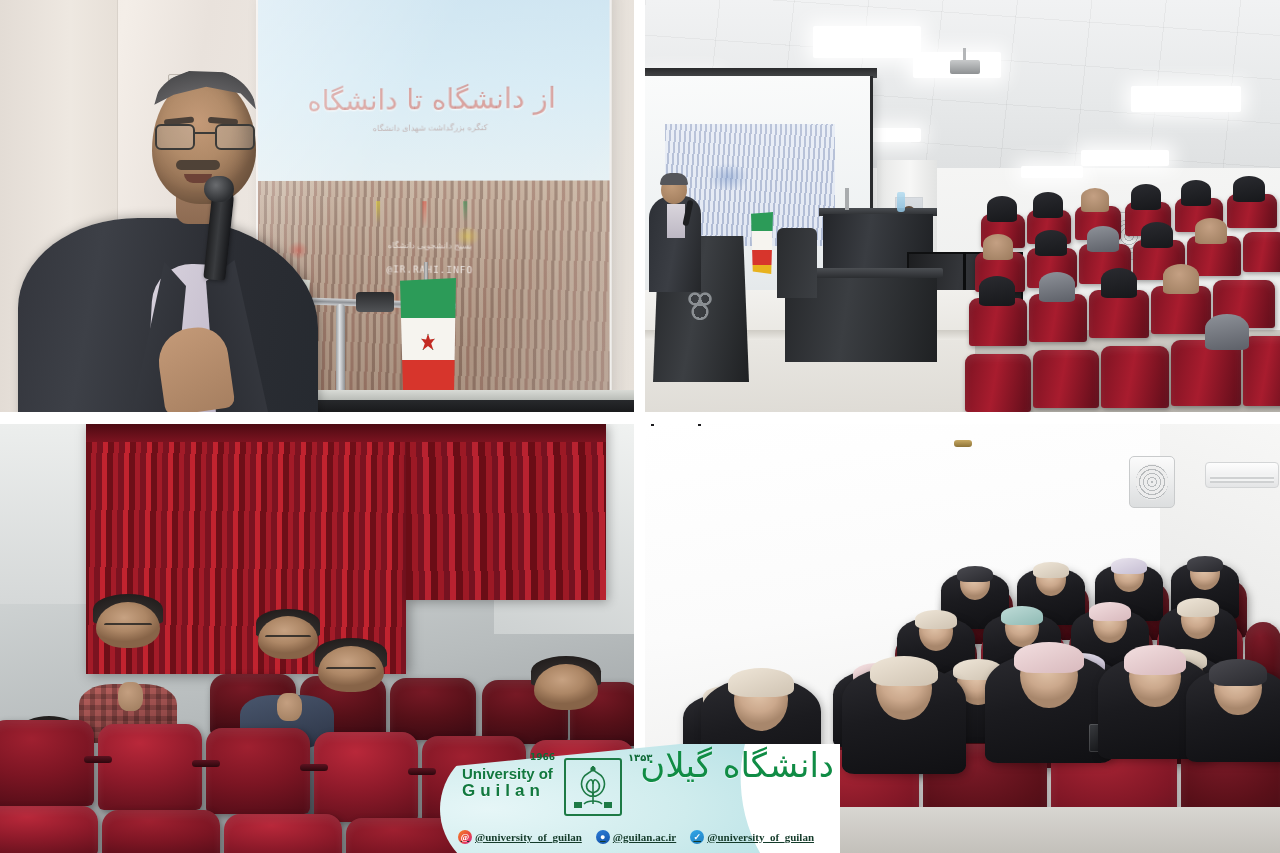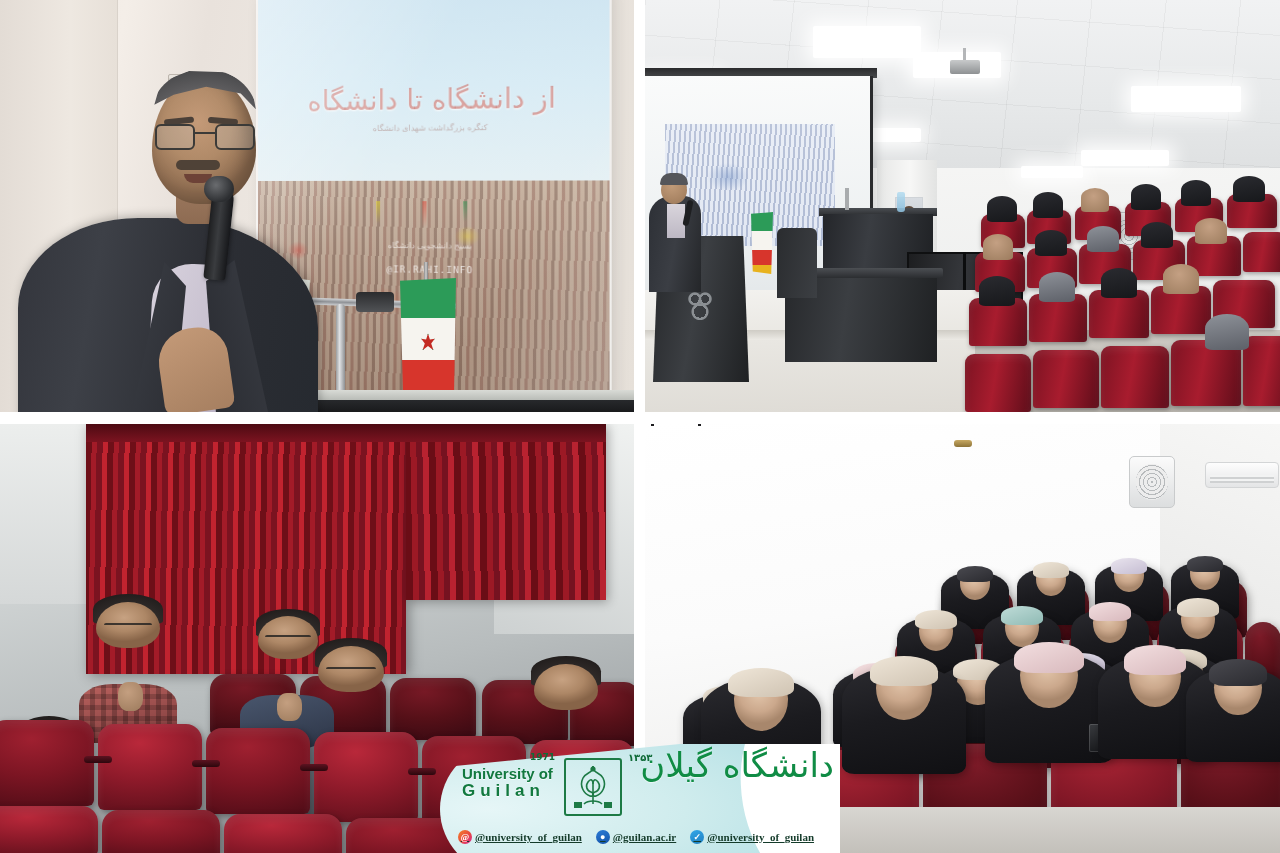--- a/index.html
+++ b/index.html
@@ -1074,21 +1074,21 @@
     </div>
 
     <div class="layer floor"></div>
   </div>
 
   <div id="banner-shape">
     <div id="banner-bg"></div>
     <div id="banner-bg-curve"></div>
 
     <div id="banner-content">
-      <div class="year-en">1971</div>
+      <div class="year-en">1966</div>
       <div class="year-fa">۱۳۵۳</div>
 
       <div class="brand-en">
         <div class="l1">University of</div>
         <div class="l2">Guilan</div>
       </div>
 
       <div class="emblem">
         <svg width="54" height="54" viewBox="0 0 54 54" aria-hidden="true">
           <g fill="none" stroke="#1d7a45" stroke-width="1.6">

